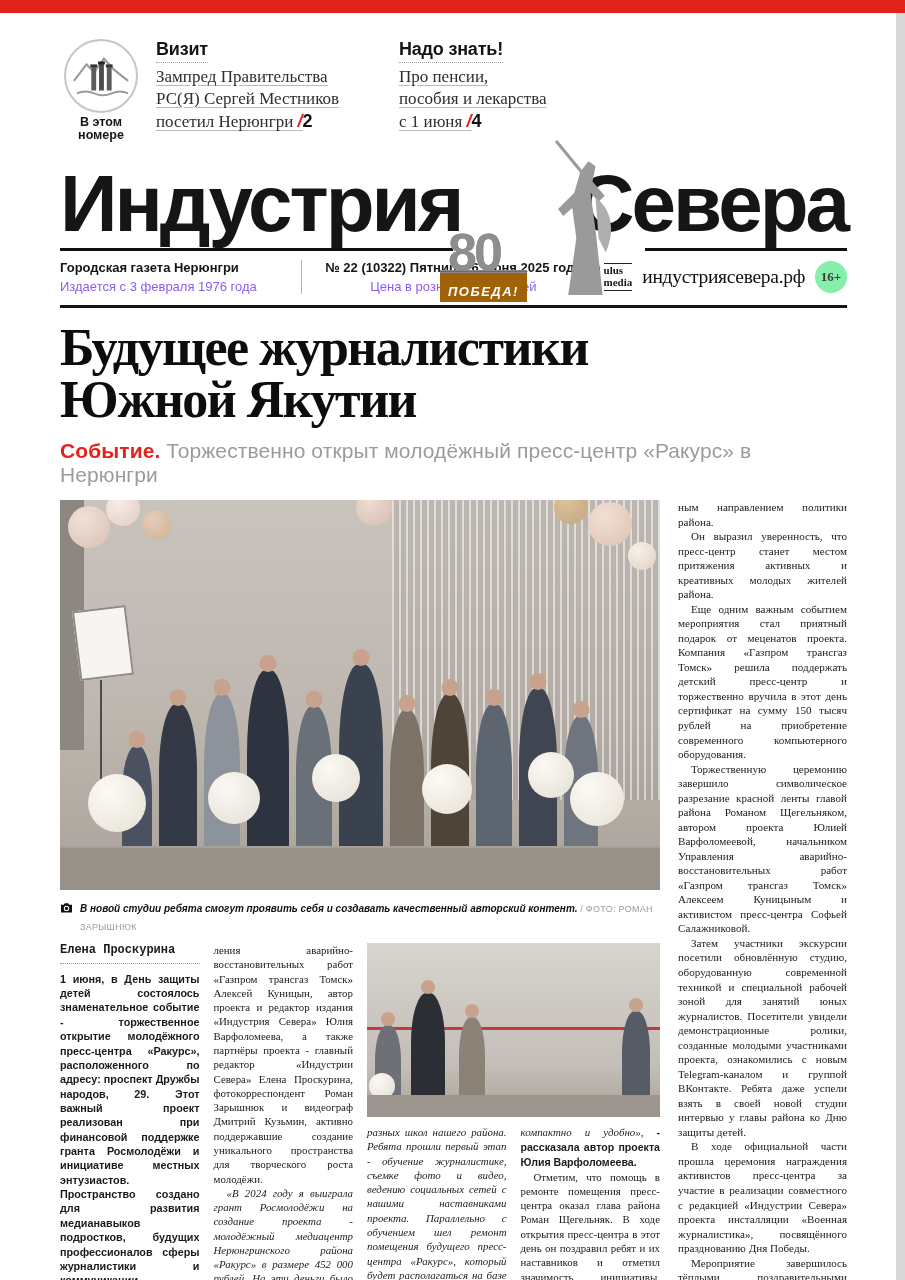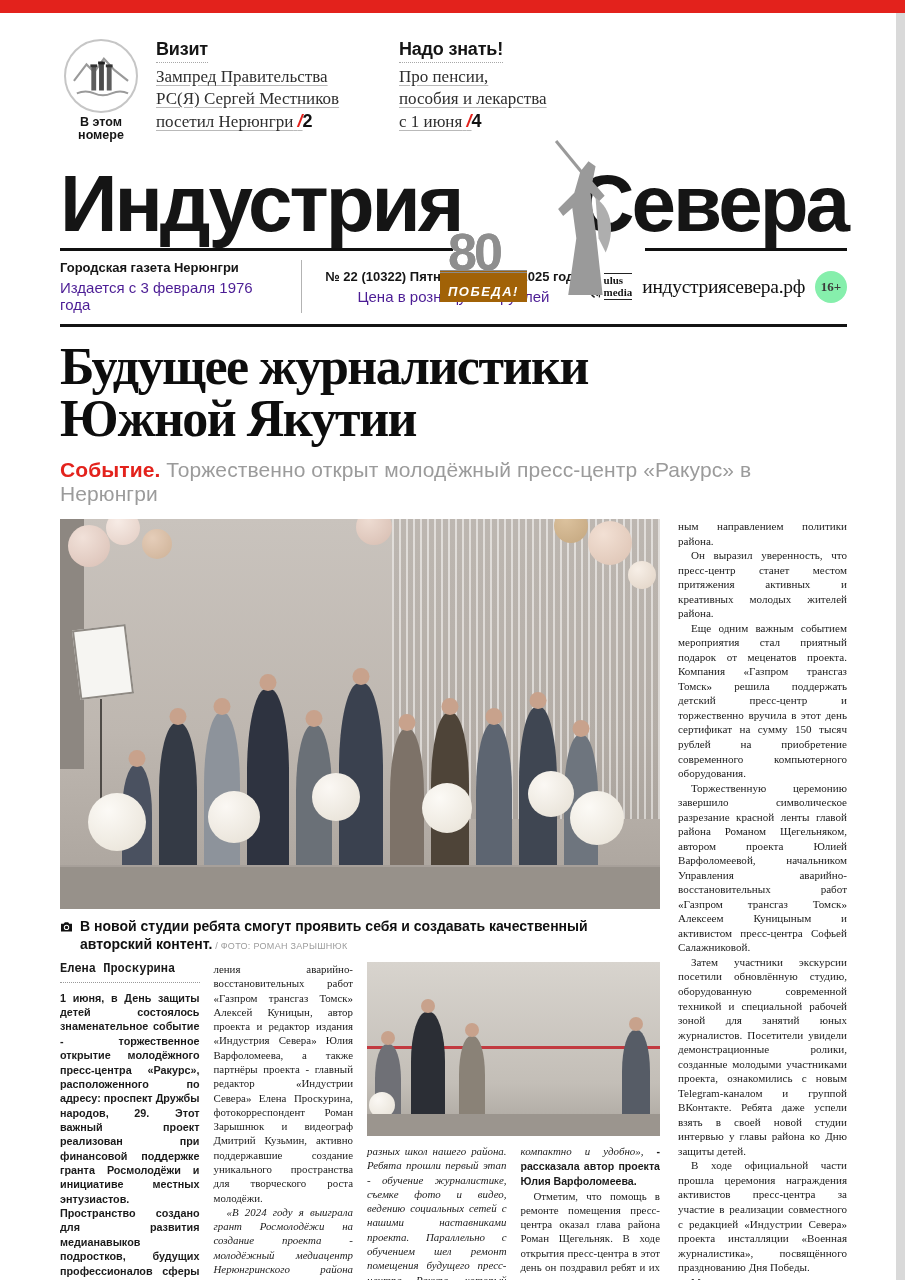--- a/index.html
+++ b/index.html
@@ -40,21 +40,21 @@
   .victory { position:absolute; left:374px; top:-14px; width:205px; height:165px; z-index:3; pointer-events:none; }
   .victory svg.statue { position:absolute; right:18px; top:0; height:162px; }
   .v80 { position:absolute; left:14px; bottom:24px; font-size:52px; font-weight:800; color:#8e8e8e; letter-spacing:-3px;
     font-family:"Liberation Sans",sans-serif; line-height:1; text-shadow:0 0 0 #8e8e8e; }
   .vband { position:absolute; left:6px; bottom:0; background:#a16207; color:#fff; font-weight:800; font-style:italic;
     font-size:13px; letter-spacing:1.5px; padding:11px 8px 3px; border-top:3px double #8b8b8b; }
 
   
   .infobar { display:flex; align-items:center; padding:9px 0 11px; border-bottom:3px solid #141414; position:relative; }
   .info-cell .b { font-weight:700; font-size:13px; margin-bottom:4px; }
-  .info-cell .r { font-size:15px; color:#4c1d95; }
+  .info-cell .r { font-size:13px; color:#8b5cf6; }
   .info1 { width:226px; }
   .vdiv { width:1px; align-self:stretch; background:#b3b3b3; margin:0 20px; }
   .info2 { width:268px; text-align:center; }
   .info3 { margin-left:auto; display:flex; align-items:center; gap:10px; }
   .ulus { display:flex; align-items:center; gap:3px; }
   .ulus-text { font-family:"Liberation Serif", serif; font-weight:700; font-size:11px; line-height:1.05;
     border-top:1px solid #222; border-bottom:1px solid #222; padding:1px 0; }
   .site { font-family:"Liberation Serif", serif; font-size:19.5px; color:#101010; letter-spacing:-0.3px; }
   .age { width:32px; height:32px; border-radius:50%; background:#86efac; color:#3c3c3c; font-size:13px; font-weight:700;
     display:flex; align-items:center; justify-content:center; font-family:"Liberation Serif",serif; }
@@ -86,21 +86,21 @@
   .balloon { position:absolute; border-radius:50%; }
   .people { position:absolute; bottom:36px; left:10px; right:10px; display:flex;
     align-items:flex-end; justify-content:center; gap:7px; }
   .person { border-radius:45% 45% 7px 7px; position:relative; flex:none; }
   .person::before { content:""; position:absolute; top:-15px; left:50%; transform:translateX(-50%);
     width:17px; height:17px; border-radius:50%; background:#c8a28c; }
 
   
   .cap-row { display:flex; gap:7px; margin:8px 0 9px; align-items:baseline; }
   .cam { flex:none; position:relative; top:1px; }
-  .cap-text { font-size:14px; font-weight:700; color:#111; }
+  .cap-text { font-size:10px; font-weight:700; color:#111;font-style:italic; }
   .credit { font-size:9px; font-weight:400; color:#9c9c9c; letter-spacing:0.3px; }
 
   
   .article { flex:1; display:grid; grid-template-columns:repeat(4,1fr); grid-template-rows:182px auto;
     column-gap:14px; overflow:hidden; font-family:"Liberation Serif", serif; font-size:10.9px;
     line-height:1.31; text-align:justify; color:#1b1b1b; }
   .article p { margin:0; text-indent:13px; }
   .article p.noindent { text-indent:0; }
   .cell-c1 { grid-column:1; grid-row:1/3; }
   .cell-c2 { grid-column:2; grid-row:1/3; }

